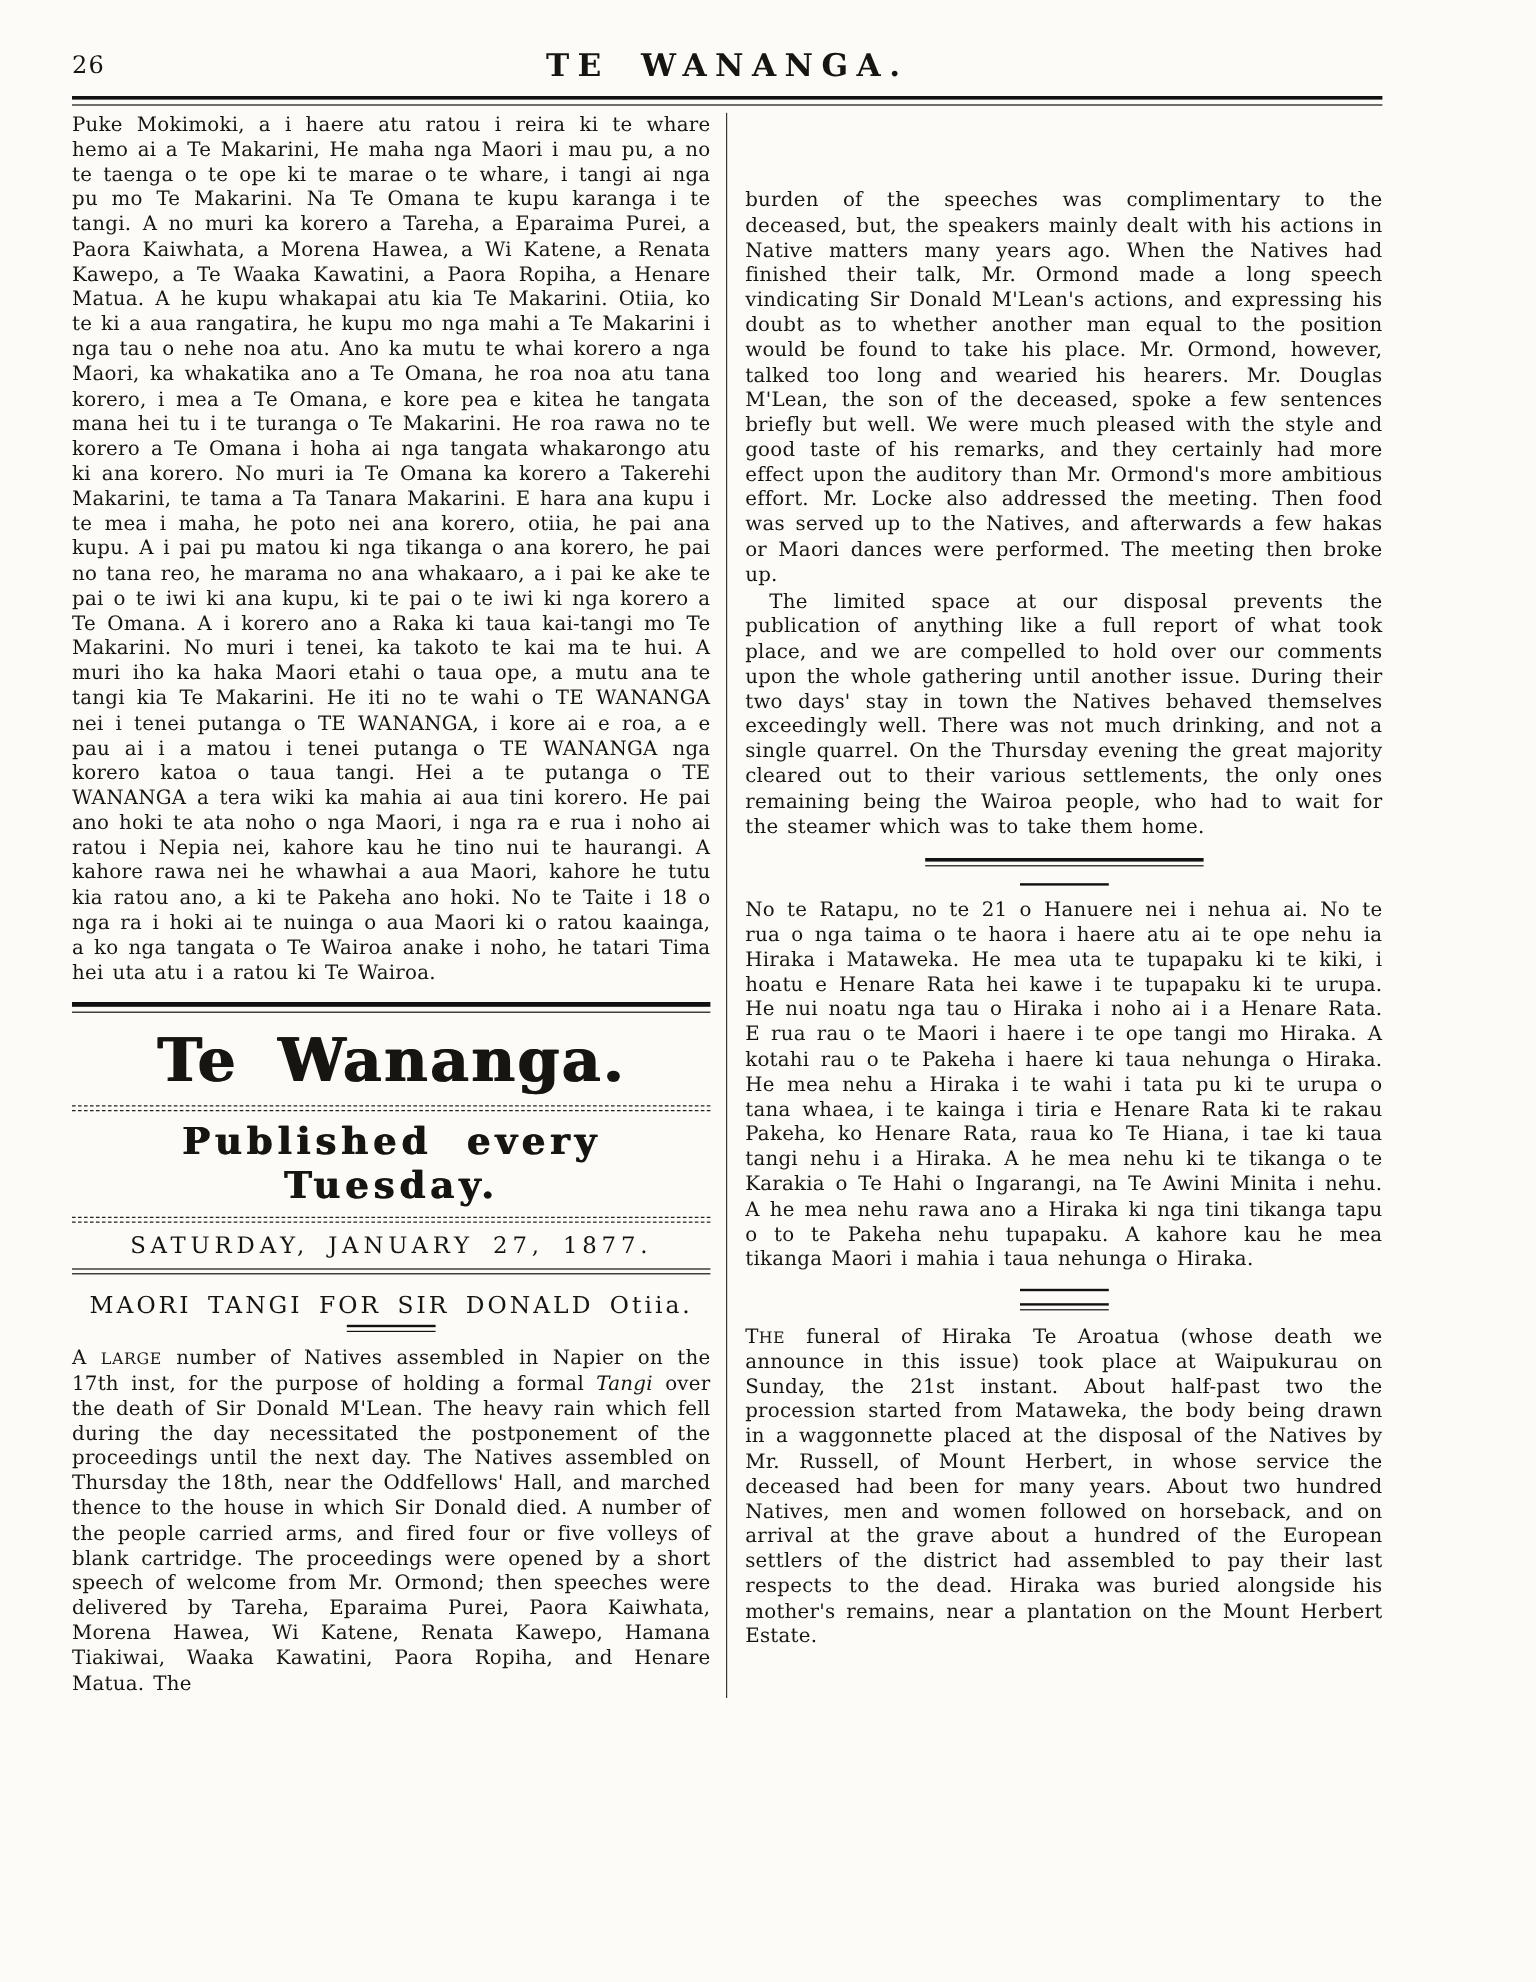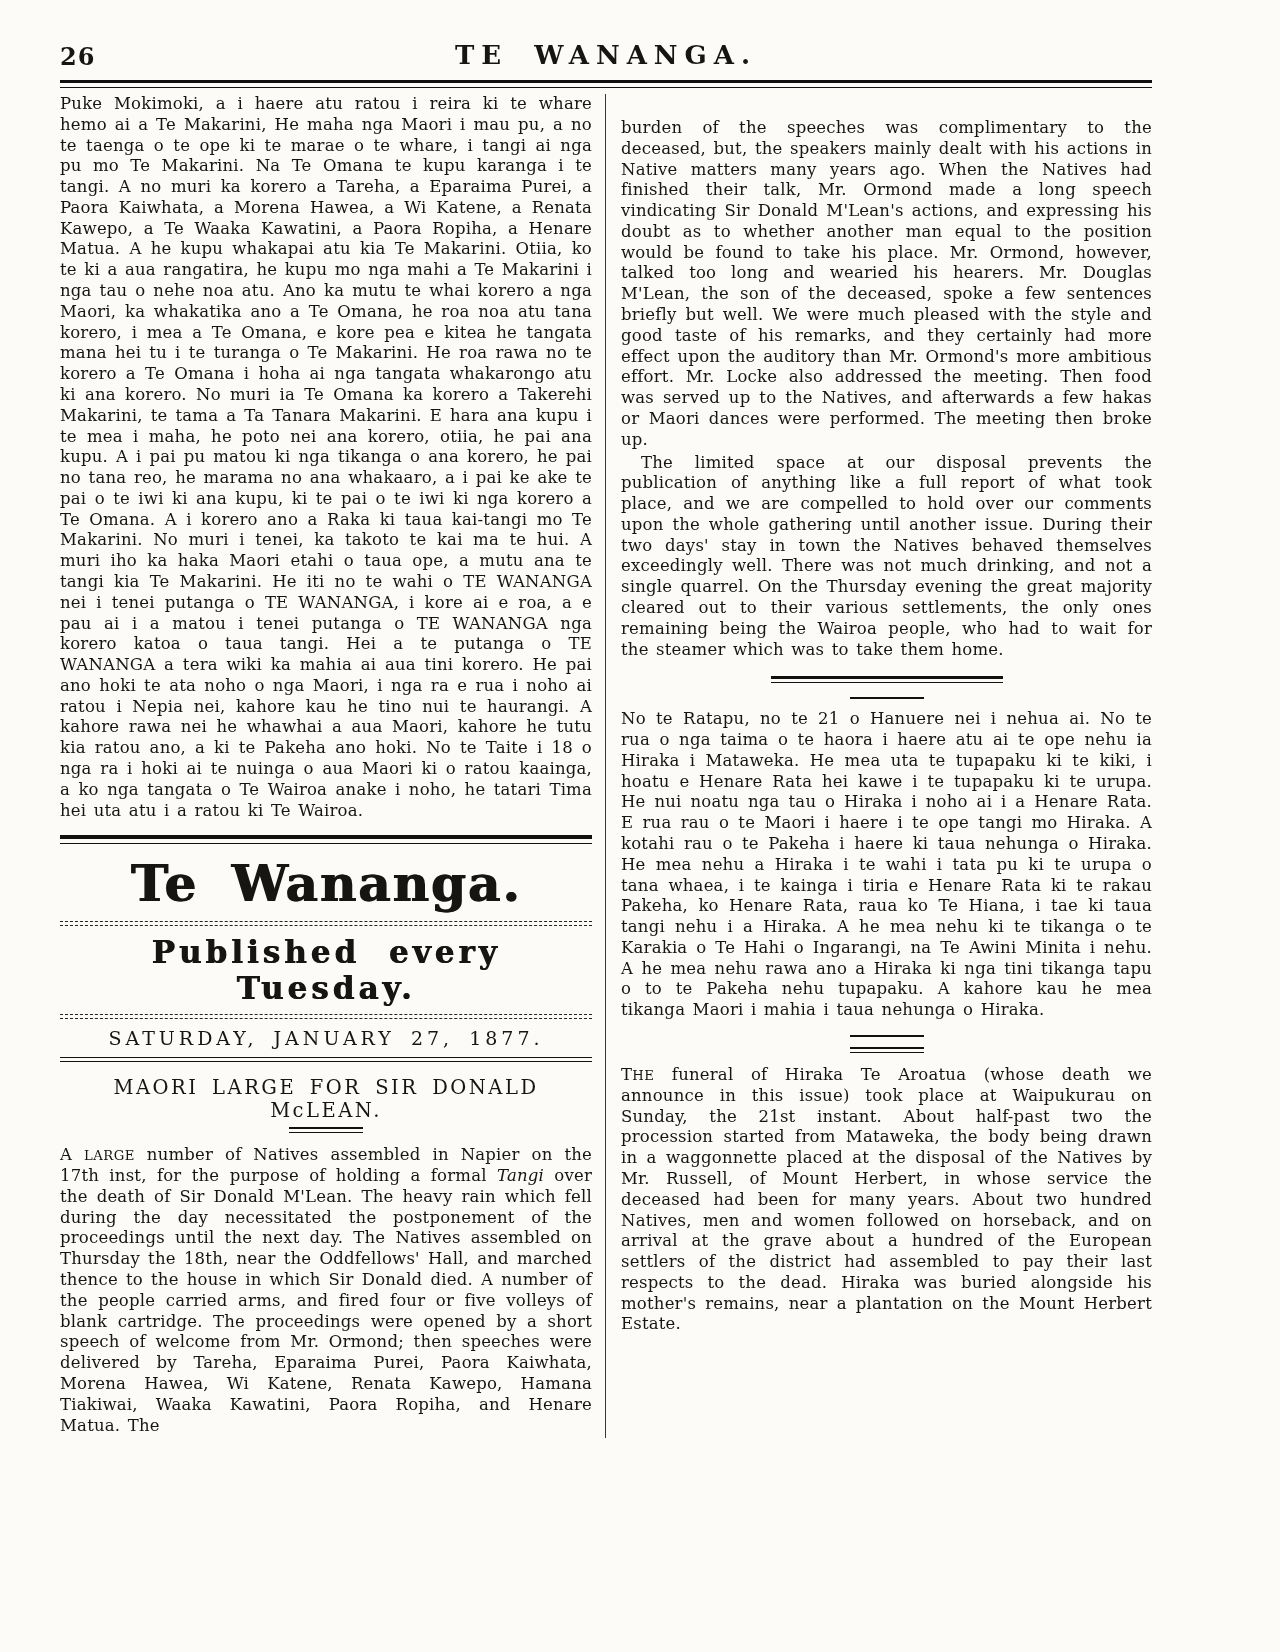--- a/index.html
+++ b/index.html
@@ -21,42 +21,42 @@
   }
   
   .page-header {
     position: relative;
     height: 40px;
   }
   .page-number {
     position: absolute;
     left: 0;
     top: 2px;
-    font-size: 24px;
-    font-weight: bold;
+    font-size: 20px;
+    font-weight: normal;
     letter-spacing: 1px;
   }
   .paper-title {
     margin: 0;
     text-align: center;
     font-size: 26px;
     font-weight: bold;
     letter-spacing: 7px;
     word-spacing: 10px;
   }
   .header-rule {
     height: 4px;
     border-top: 3px solid #111;
     border-bottom: 1px solid #111;
     margin-bottom: 6px;
   }
   
   .columns {
     display: flex;
-    align-items: flex-start;
+    align-items: center;
   }
   .col-left {
     width: 546px;
     padding-right: 13px;
     border-right: 1px solid #3a3833;
     box-sizing: border-box;
   }
   .col-right {
     width: 546px;
     padding-left: 15px;
@@ -168,21 +168,21 @@
 
       <div class="masthead">
         <h2 class="masthead-title">Te Wananga.</h2>
         <div class="rule-dashed"></div>
         <h3 class="masthead-tagline">Published every Tuesday.</h3>
         <div class="rule-dashed"></div>
         <div class="masthead-dateline">SATURDAY, JANUARY 27, 1877.</div>
         <div class="rule-double-thin"></div>
       </div>
 
-      <h4 class="article-heading">MAORI LARGE FOR SIR DONALD McLEAN.</h4>
+      <h4 class="article-heading">MAORI TANGI FOR SIR DONALD Otiia.</h4>
       <div class="short-rule"></div>
 
       <p class="body-text"><span>A </span><span class="lead-caps">LARGE</span><span> number of Natives assembled in Napier on the 17th inst, for the purpose of holding a formal </span><span class="italic-word">Tangi</span><span> over the death of Sir Donald M'Lean. The heavy rain which fell during the day necessitated the postponement of the proceedings until the next day. The Natives assembled on Thursday the 18th, near the Oddfellows' Hall, and marched thence to the house in which Sir Donald died. A number of the people carried arms, and fired four or five volleys of blank cartridge. The proceedings were opened by a short speech of welcome from Mr. Ormond; then speeches were delivered by Tareha, Eparaima Purei, Paora Kaiwhata, Morena Hawea, Wi Katene, Renata Kawepo, Hamana Tiakiwai, Waaka Kawatini, Paora Ropiha, and Henare Matua. The</span></p>
 
     </div>
 
     <div class="col-right">
 
       <p class="body-text">burden of the speeches was complimentary to the deceased, but, the speakers mainly dealt with his actions in Native matters many years ago. When the Natives had finished their talk, Mr. Ormond made a long speech vindicating Sir Donald M'Lean's actions, and expressing his doubt as to whether another man equal to the position would be found to take his place. Mr. Ormond, however, talked too long and wearied his hearers. Mr. Douglas M'Lean, the son of the deceased, spoke a few sentences briefly but well. We were much pleased with the style and good taste of his remarks, and they certainly had more effect upon the auditory than Mr. Ormond's more ambitious effort. Mr. Locke also addressed the meeting. Then food was served up to the Natives, and afterwards a few hakas or Maori dances were performed. The meeting then broke up.</p>
 

